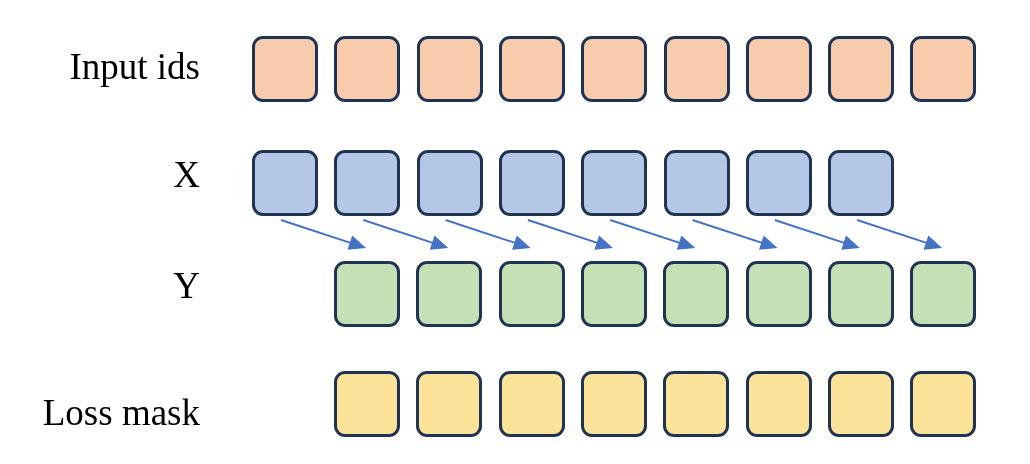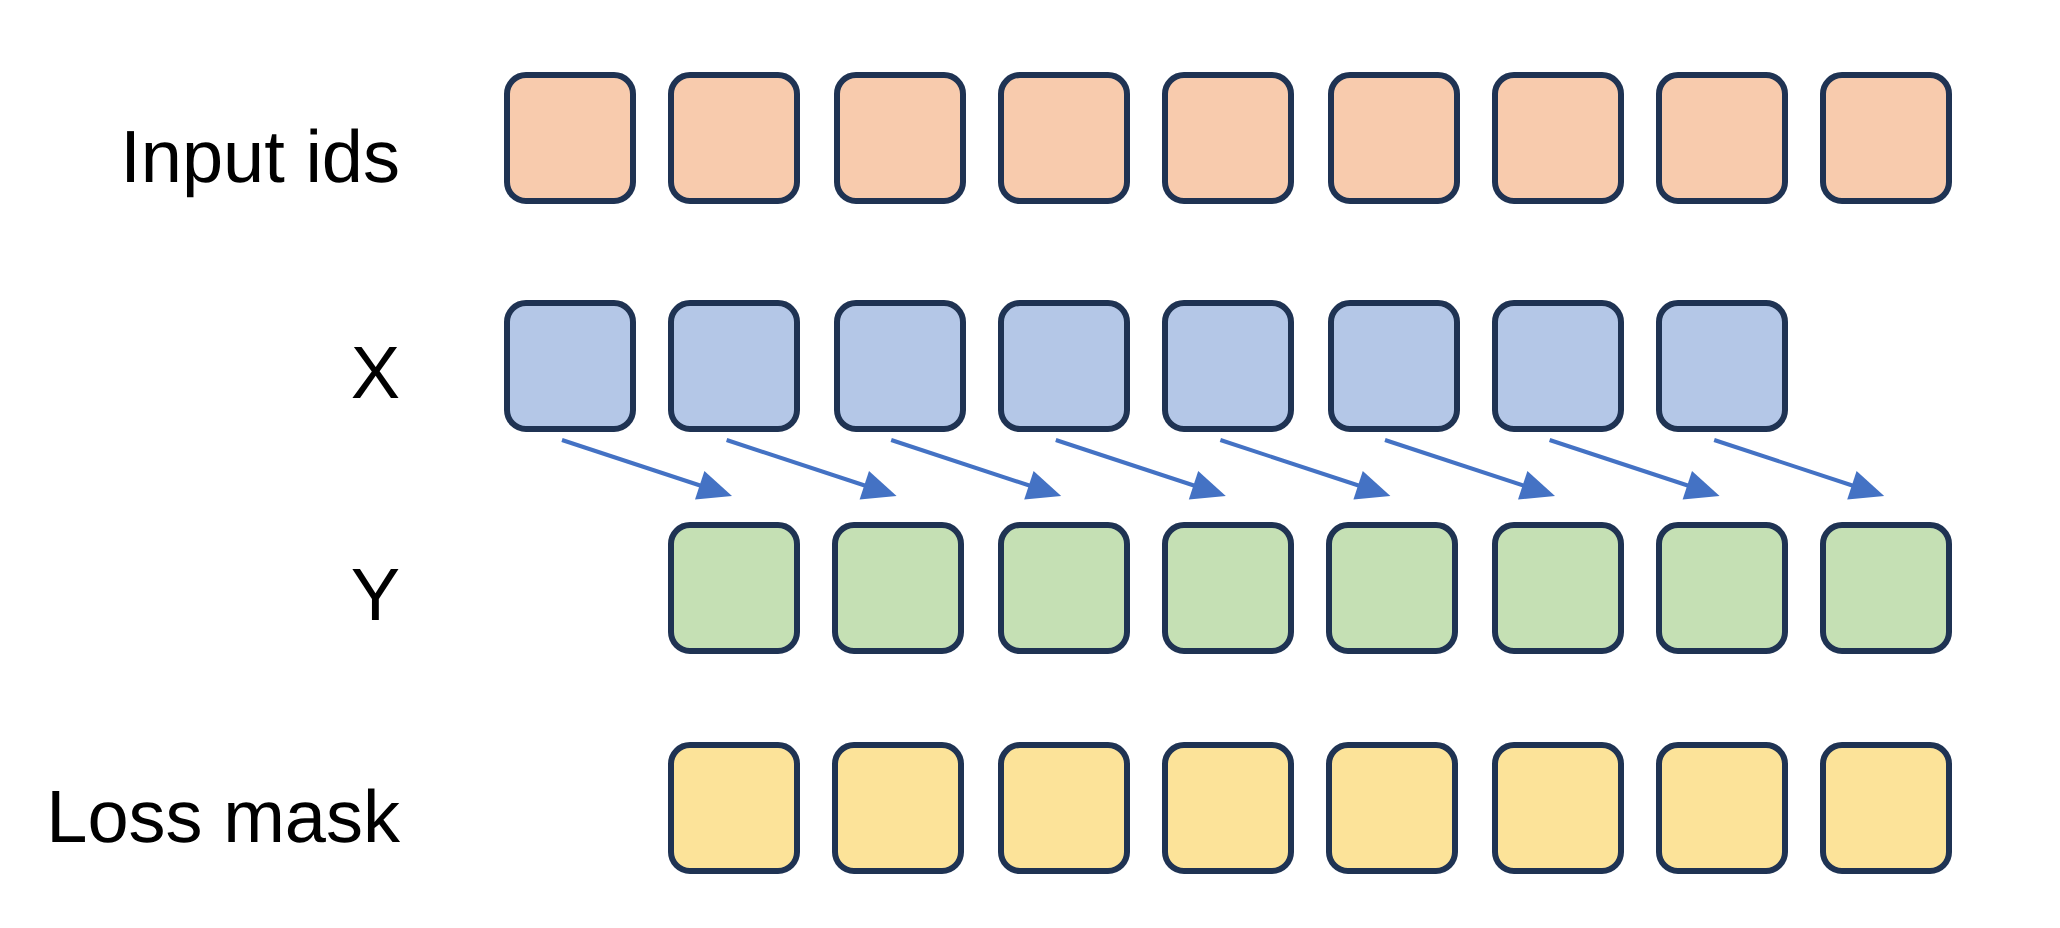--- a/index.html
+++ b/index.html
@@ -12,26 +12,25 @@
     width: 1030px;
     height: 464px;
     background: #ffffff;
     overflow: hidden;
     font-family: "Liberation Serif", "DejaVu Serif", serif;
   }
   .row-label {
     position: absolute;
     text-align: right;
     color: #000000;
-    font-family: Liberation Sans, sans-serif;
+    font-family: Liberation Serif, serif;
     font-size: 37px;
     line-height: 1;
     white-space: nowrap;
     right: 830px; 
-    margin-top: 12px;
   }
   .cell {
     position: absolute;
     width: 66px;
     height: 66px;
     box-sizing: border-box;
     border: 3px solid #1F3353;
     border-radius: 11px;
   }
   .cell.orange { background: #F8CBAD; }
@@ -108,21 +107,21 @@
       <div class="cell blue" style="left: 828px; top: 150px; width: 66px; height: 66px; background: rgb(180, 199, 231); border-color: rgb(31, 51, 83); border-width: 3px; border-radius: 11px;"></div>
       <div class="row-label" style="top: 267px; font-size: 37px; color: rgb(0, 0, 0);">Y</div>
       <div class="cell green" style="left: 334px; top: 261px; width: 66px; height: 66px; background: rgb(197, 224, 180); border-color: rgb(31, 51, 83); border-width: 3px; border-radius: 11px;"></div>
       <div class="cell green" style="left: 416px; top: 261px; width: 66px; height: 66px; background: rgb(197, 224, 180); border-color: rgb(31, 51, 83); border-width: 3px; border-radius: 11px;"></div>
       <div class="cell green" style="left: 499px; top: 261px; width: 66px; height: 66px; background: rgb(197, 224, 180); border-color: rgb(31, 51, 83); border-width: 3px; border-radius: 11px;"></div>
       <div class="cell green" style="left: 581px; top: 261px; width: 66px; height: 66px; background: rgb(197, 224, 180); border-color: rgb(31, 51, 83); border-width: 3px; border-radius: 11px;"></div>
       <div class="cell green" style="left: 663px; top: 261px; width: 66px; height: 66px; background: rgb(197, 224, 180); border-color: rgb(31, 51, 83); border-width: 3px; border-radius: 11px;"></div>
       <div class="cell green" style="left: 746px; top: 261px; width: 66px; height: 66px; background: rgb(197, 224, 180); border-color: rgb(31, 51, 83); border-width: 3px; border-radius: 11px;"></div>
       <div class="cell green" style="left: 828px; top: 261px; width: 66px; height: 66px; background: rgb(197, 224, 180); border-color: rgb(31, 51, 83); border-width: 3px; border-radius: 11px;"></div>
       <div class="cell green" style="left: 910px; top: 261px; width: 66px; height: 66px; background: rgb(197, 224, 180); border-color: rgb(31, 51, 83); border-width: 3px; border-radius: 11px;"></div>
-      <div class="row-label" style="top: 378px; font-size: 37px; color: rgb(0, 0, 0);">Loss mask</div>
+      <div class="row-label" style="top: 394px; font-size: 37px; color: rgb(0, 0, 0);">Loss mask</div>
       <div class="cell yellow" style="left: 334px; top: 371px; width: 66px; height: 66px; background: rgb(252, 227, 153); border-color: rgb(31, 51, 83); border-width: 3px; border-radius: 11px;"></div>
       <div class="cell yellow" style="left: 416px; top: 371px; width: 66px; height: 66px; background: rgb(252, 227, 153); border-color: rgb(31, 51, 83); border-width: 3px; border-radius: 11px;"></div>
       <div class="cell yellow" style="left: 499px; top: 371px; width: 66px; height: 66px; background: rgb(252, 227, 153); border-color: rgb(31, 51, 83); border-width: 3px; border-radius: 11px;"></div>
       <div class="cell yellow" style="left: 581px; top: 371px; width: 66px; height: 66px; background: rgb(252, 227, 153); border-color: rgb(31, 51, 83); border-width: 3px; border-radius: 11px;"></div>
       <div class="cell yellow" style="left: 663px; top: 371px; width: 66px; height: 66px; background: rgb(252, 227, 153); border-color: rgb(31, 51, 83); border-width: 3px; border-radius: 11px;"></div>
       <div class="cell yellow" style="left: 746px; top: 371px; width: 66px; height: 66px; background: rgb(252, 227, 153); border-color: rgb(31, 51, 83); border-width: 3px; border-radius: 11px;"></div>
       <div class="cell yellow" style="left: 828px; top: 371px; width: 66px; height: 66px; background: rgb(252, 227, 153); border-color: rgb(31, 51, 83); border-width: 3px; border-radius: 11px;"></div>
       <div class="cell yellow" style="left: 910px; top: 371px; width: 66px; height: 66px; background: rgb(252, 227, 153); border-color: rgb(31, 51, 83); border-width: 3px; border-radius: 11px;"></div>
     </div>
 

